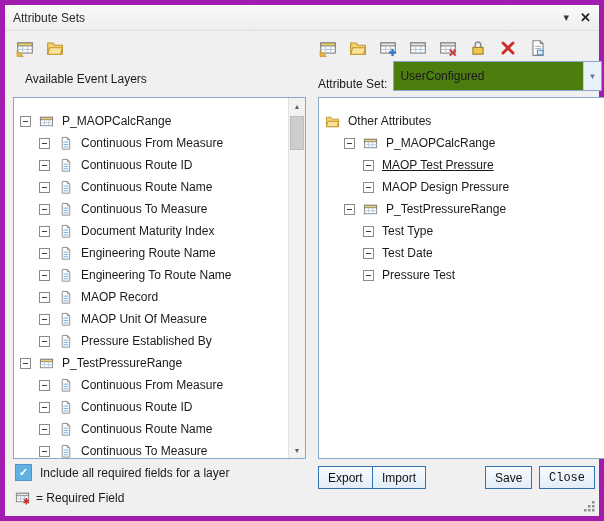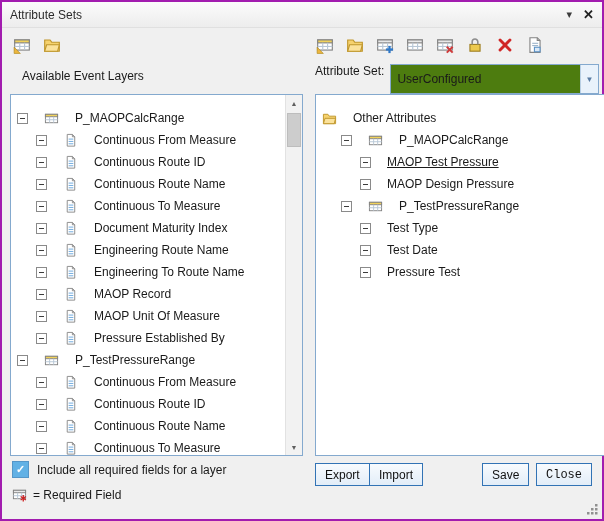--- a/index.html
+++ b/index.html
@@ -3,62 +3,62 @@
 <meta charset="utf-8">
 <style>
   html,body{margin:0;padding:0;}
   body{
     width:604px;height:521px;position:relative;
     font-family:"Liberation Sans",sans-serif;font-size:12px;color:#1a1a1a;
     background:#ffffff;overflow:hidden;
   }
   .dialog{
     position:absolute;inset:0;background:#f0f0f0;
-    border:2px solid #a21caf;box-sizing:border-box;
+    border:5px solid #a21caf;box-sizing:border-box;
   }
   
   .titlebar{
     position:absolute;top:0;left:0;right:0;height:26px;
     background:linear-gradient(#fbfbfb,#ededed);
     border-bottom:1px solid #e0e0e0;
     display:flex;align-items:center;padding:0 8px;box-sizing:border-box;
   }
   .title{color:#2b2b2b;}
   .win-controls{margin-left:auto;display:flex;align-items:center;gap:11px;}
   .win-btn{color:#3c3c3c;font-size:11px;line-height:1;cursor:default;}
   .win-btn.close{font-size:13px;font-weight:bold;color:#222;}
   
   .tb{position:absolute;top:33px;display:flex;gap:10px;}
   .tb-left{left:10px;}
   .tb-right{left:313px;}
   .tbi{width:20px;height:20px;display:flex;align-items:center;justify-content:center;}
   
   .lbl{position:absolute;color:#1a1a1a;}
   #lbl-available{top:67px;left:20px;}
-  .attr-row{position:absolute;top:62px;left:313px;width:284px;height:24px;display:flex;align-items:flex-start;box-sizing:border-box;}
+  .attr-row{position:absolute;top:62px;left:313px;width:284px;height:24px;display:flex;align-items:flex-end;box-sizing:border-box;}
   .dd{
     height:30px;border:1px solid #84a9ce;background:#4d7c0f;flex:1;margin-left:6px;
     display:flex;align-items:stretch;box-sizing:border-box;
   }
   .dd-val{flex:1;display:flex;align-items:center;padding:0 6px;white-space:nowrap;overflow:hidden;}
   .dd-btn{
     width:17px;background:#e9f2fb;border-left:1px solid #b9cfe4;
     display:flex;align-items:center;justify-content:center;
     color:#5a7ca3;font-size:8px;
   }
   
   .panel{
     position:absolute;top:92px;height:362px;background:#fff;
     border:1px solid #84a9ce;box-sizing:border-box;overflow:hidden;
   }
   .panel-left{left:8px;width:293px;}
   .panel-right{left:313px;width:340px;}
   .tree{position:absolute;top:0;left:2px;right:18px;bottom:0;padding-top:12px;overflow:hidden;}
   .panel-right .tree{right:2px;}
-  .tree-row{height:22px;display:flex;align-items:center;gap:16px;white-space:nowrap;}
+  .tree-row{height:22px;display:flex;align-items:center;gap:8px;white-space:nowrap;}
   .expander{
     width:9px;height:9px;flex:0 0 9px;border:1px solid #8a8a8a;background:#fff;
     position:relative;box-sizing:content-box;
   }
   .expander::after{
     content:"";position:absolute;left:2px;right:2px;top:4px;height:1px;background:#3c3c3c;
   }
   .tree-icon{width:15px;height:15px;flex:0 0 15px;display:flex;align-items:center;justify-content:center;}
   .tree-label{color:#1a1a1a;}
   

